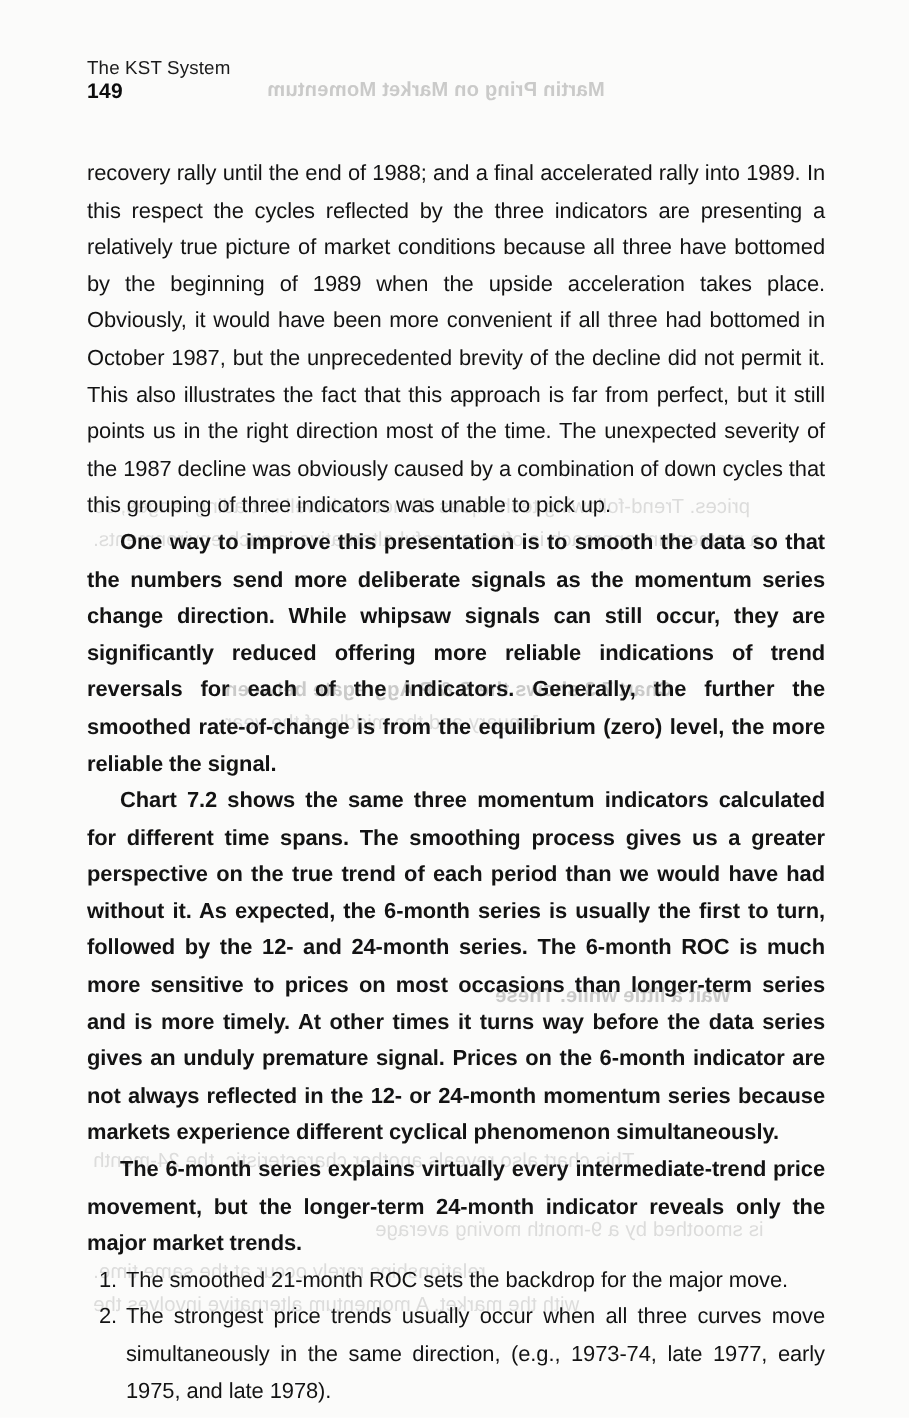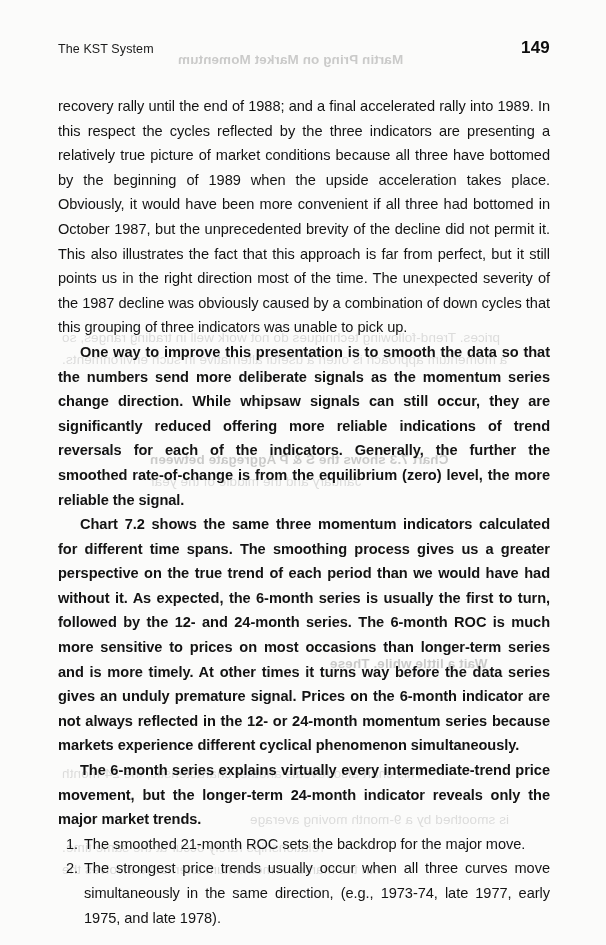--- a/index.html
+++ b/index.html
@@ -22,30 +22,30 @@
   }
   .page-inner {
     position: absolute;
     left: 58px;
     top: 38px;
     width: 492px;
   }
   .header-row {
     display: flex;
     align-items: baseline;
-    justify-content: space-between;
     margin-bottom: 36px;
+    flex-direction: column;
   }
   .running-head {
     font-size: 12.5px;
     letter-spacing: 0.1px;
     color: #1b1b1b;
   }
   .folio {
-    font-size: 17px;
+    font-size: 14px;
     font-weight: bold;
     color: #0d0d0d;
     letter-spacing: 0.2px;
   }
   .body-text p {
     margin: 0;
     font-size: 14.6px;
     line-height: 24.6px;
     text-align: justify;
     text-justify: inter-word;

